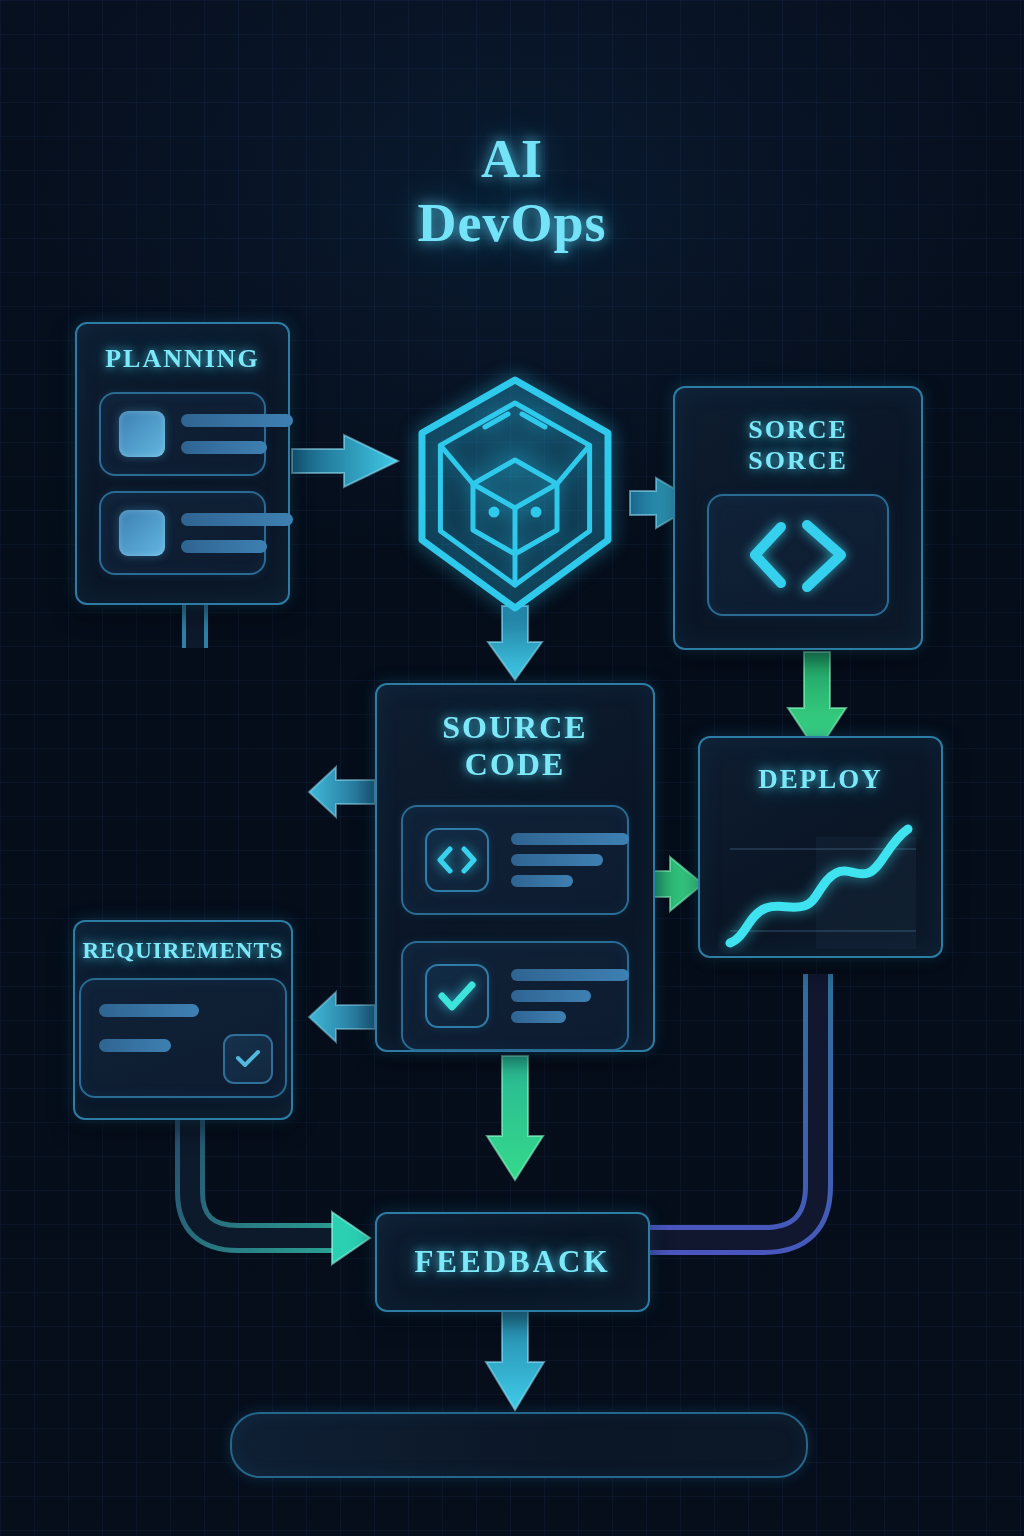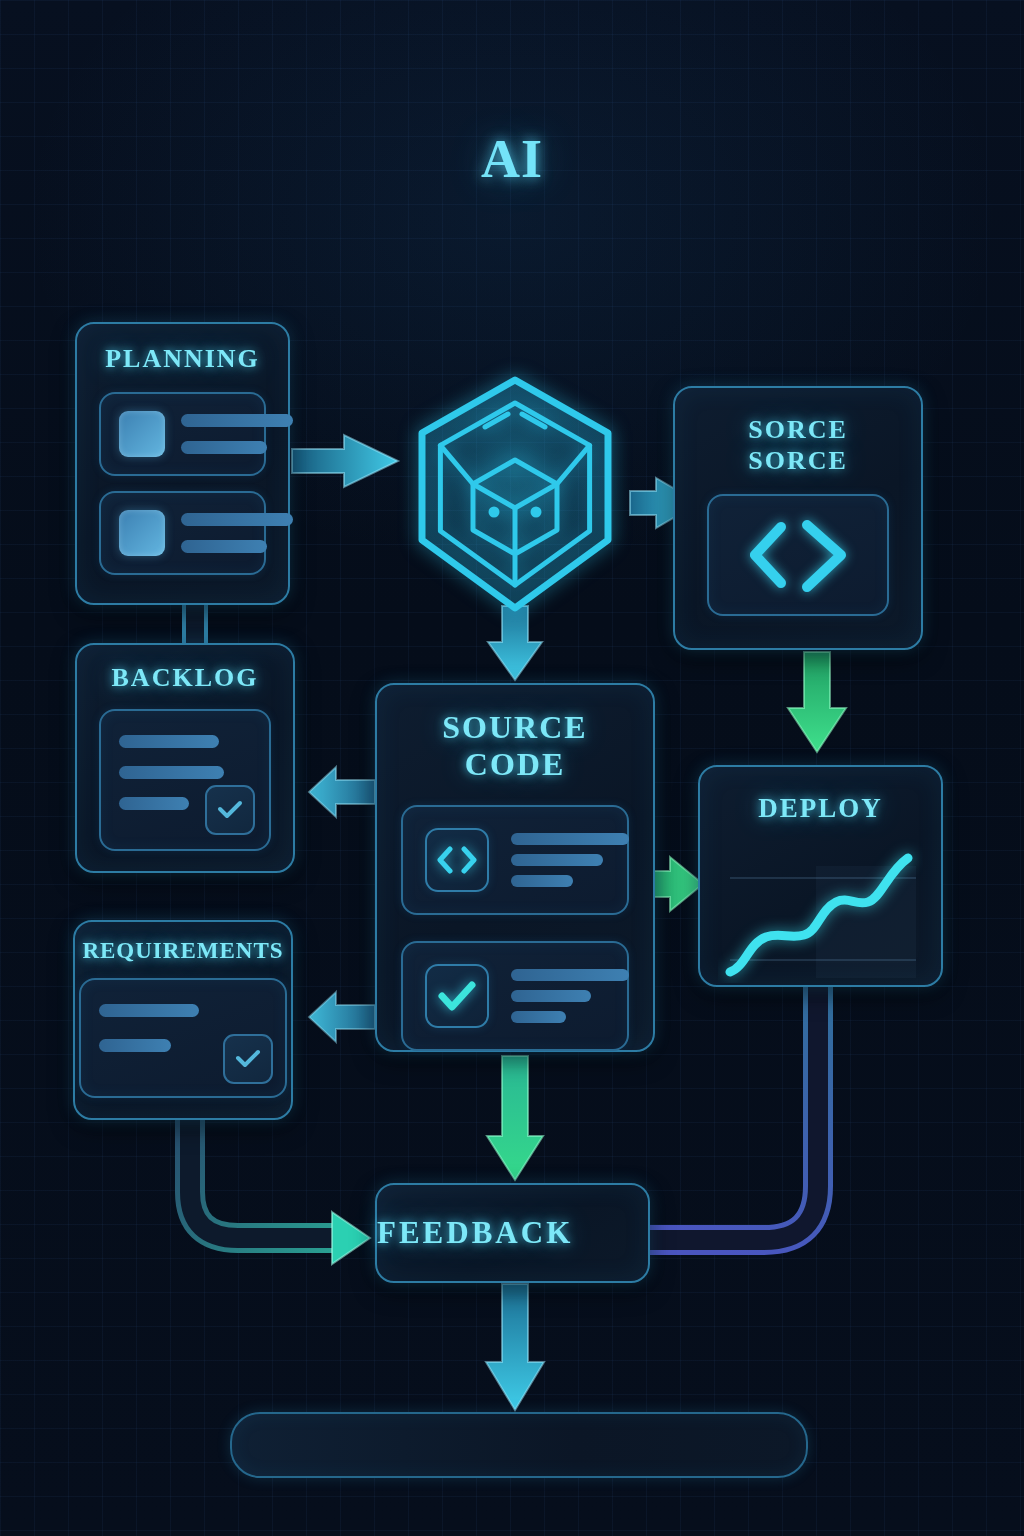--- a/index.html
+++ b/index.html
@@ -14,21 +14,21 @@
     background-size:auto,34px 34px,34px 34px,auto;
   }
   
   .title{position:absolute;left:0;top:128px;width:1024px;text-align:center;z-index:3;}
   .title div{
     font-size:54px;font-weight:700;letter-spacing:1px;color:#74e3f8;line-height:1.18;
     text-shadow:0 0 14px rgba(90,220,250,.85),0 0 38px rgba(60,190,240,.45);
   }
   
   .node{
-    position:absolute;z-index:2;border-radius:19px;
+    position:absolute;z-index:2;border-radius:12px;
     background:linear-gradient(150deg,#0e1d30 0%,#0a1626 55%,#0c1929 100%);
     border:2px solid #2d7ca4;
     box-shadow:0 0 16px rgba(50,170,230,.22), 0 8px 22px rgba(0,0,0,.55), inset 0 0 26px rgba(40,130,190,.10);
     box-sizing:border-box;
   }
   .node-title{
     text-align:center;font-weight:700;color:#7de8f8;letter-spacing:2px;
     text-shadow:0 0 10px rgba(80,220,250,.8),0 0 26px rgba(60,200,240,.45);
   }
   .card{
@@ -68,29 +68,29 @@
   .backlog .skline{margin-bottom:18px;}
   .requirements .skline{margin-bottom:22px;}
   .corner-check{position:absolute;right:14px;bottom:14px;}
   
   .source{left:375px;top:683px;width:280px;height:369px;padding:24px 24px 0;}
   .source .node-title{font-size:32px;margin-bottom:22px;}
   .source .card{height:110px;display:flex;align-items:center;gap:22px;padding:0 22px;}
   .source .card + .card{margin-top:26px;}
   .source .lines .skline{height:12px;margin:9px 0;}
   
-  .deploy{left:698px;top:765px;width:245px;height:222px;padding:26px 0 0;}
+  .deploy{left:698px;top:736px;width:245px;height:222px;padding:26px 0 0;}
   .deploy .node-title{font-size:27px;}
   
   .requirements{left:73px;top:920px;width:220px;height:200px;padding:16px 4px 0;}
   .requirements .node-title{font-size:23px;letter-spacing:1px;margin-bottom:14px;}
   .requirements .card{height:120px;}
   .requirements .corner-check{right:12px;bottom:12px;}
   
-  .feedback{left:375px;top:1183px;width:275px;height:100px;display:flex;align-items:center;justify-content:flex-start;}
+  .feedback{left:375px;top:1212px;width:275px;height:100px;display:flex;align-items:center;justify-content:center;}
   .feedback .node-title{font-size:31px;letter-spacing:3px;}
   
   .output-bar{
     left:230px;top:1412px;width:578px;height:66px;border-radius:30px;
     background:linear-gradient(90deg,#0f2034,#0b1626 60%,#0c1828);
     border:2px solid #25678c;box-shadow:0 0 14px rgba(50,170,230,.18), inset 0 0 18px rgba(40,130,190,.10);
   }
   
   .cube-wrap{position:absolute;left:405px;top:372px;width:220px;height:244px;z-index:2;}
   .cube-wrap svg{filter:drop-shadow(0 0 9px rgba(50,215,255,.55));}
@@ -172,20 +172,21 @@
     <polygon points="375,780 336,780 336,767 309,792 336,817 336,804 375,804" fill="url(#gCyanL)" stroke="rgba(160,235,255,.45)" stroke-width="2"></polygon>
     <polygon points="375,1005 336,1005 336,992 309,1017 336,1042 336,1029 375,1029" fill="url(#gCyanL)" stroke="rgba(160,235,255,.4)" stroke-width="2"></polygon>
     <polygon points="804,652 830,652 830,708 846,708 817,752 788,708 804,708" fill="url(#gGreenD1)" stroke="rgba(150,255,200,.55)" stroke-width="2"></polygon>
     <polygon points="652,871 670,871 670,857 703,884 670,911 670,897 652,897" fill="url(#gGreenR)" stroke="rgba(150,255,200,.55)" stroke-width="2"></polygon>
     <polygon points="502,1056 528,1056 528,1136 543,1136 515,1180 487,1136 502,1136" fill="url(#gGreenD2)" stroke="rgba(150,255,210,.55)" stroke-width="2"></polygon>
     <polygon points="502,1284 528,1284 528,1362 544,1362 515,1410 486,1362 502,1362" fill="url(#gCyanD2)" stroke="rgba(160,235,255,.5)" stroke-width="2"></polygon>
   </svg>
 
   <div class="title">
     <div>AI</div>
+    <div>DevOps</div>
   </div>
 
   <div class="cube-wrap">
     <svg width="220" height="244" viewBox="0 0 220 244">
       <defs>
         <radialGradient id="cubeFill" cx="50%" cy="42%" r="65%">
           <stop offset="0" stop-color="rgba(45,200,245,.30)"></stop>
           <stop offset="1" stop-color="rgba(20,90,140,.10)"></stop>
         </radialGradient>
       </defs>
@@ -225,33 +226,20 @@
     <div class="card">
       <svg class="glow-cyan" width="110" height="76" viewBox="0 0 110 76">
         <g stroke="#35d0ee" stroke-width="10" fill="none" stroke-linecap="round" stroke-linejoin="round">
           <polyline points="38,10 12,38 38,66"></polyline>
           <polyline points="64,8 98,38 64,70"></polyline>
         </g>
       </svg>
     </div>
   </div>
 
-  <div class="node backlog">
-    <div class="node-title">BACKLOG</div>
-    <div class="card">
-      <span class="skline" style="width:100px"></span>
-      <span class="skline" style="width:105px"></span>
-      <span class="skline" style="width:70px"></span>
-      <div class="check-sq corner-check">
-        <svg width="26" height="20" viewBox="0 0 26 20">
-            <polyline points="3,9 10,16 23,3" fill="none" stroke="#54b8dc" stroke-width="4" stroke-linecap="round" stroke-linejoin="round"></polyline>
-          </svg>
-      </div>
-    </div>
-  </div>
 
   <div class="node source">
     <div class="node-title">SOURCE CODE</div>
     <div class="card">
       <div class="icon-sq">
         <svg class="glow-cyan" width="42" height="30" viewBox="0 0 42 30">
           <g stroke="#38d2ee" stroke-width="5" fill="none" stroke-linecap="round" stroke-linejoin="round">
             <polyline points="14,4 4,15 14,26"></polyline>
             <polyline points="28,4 38,15 28,26"></polyline>
           </g>

